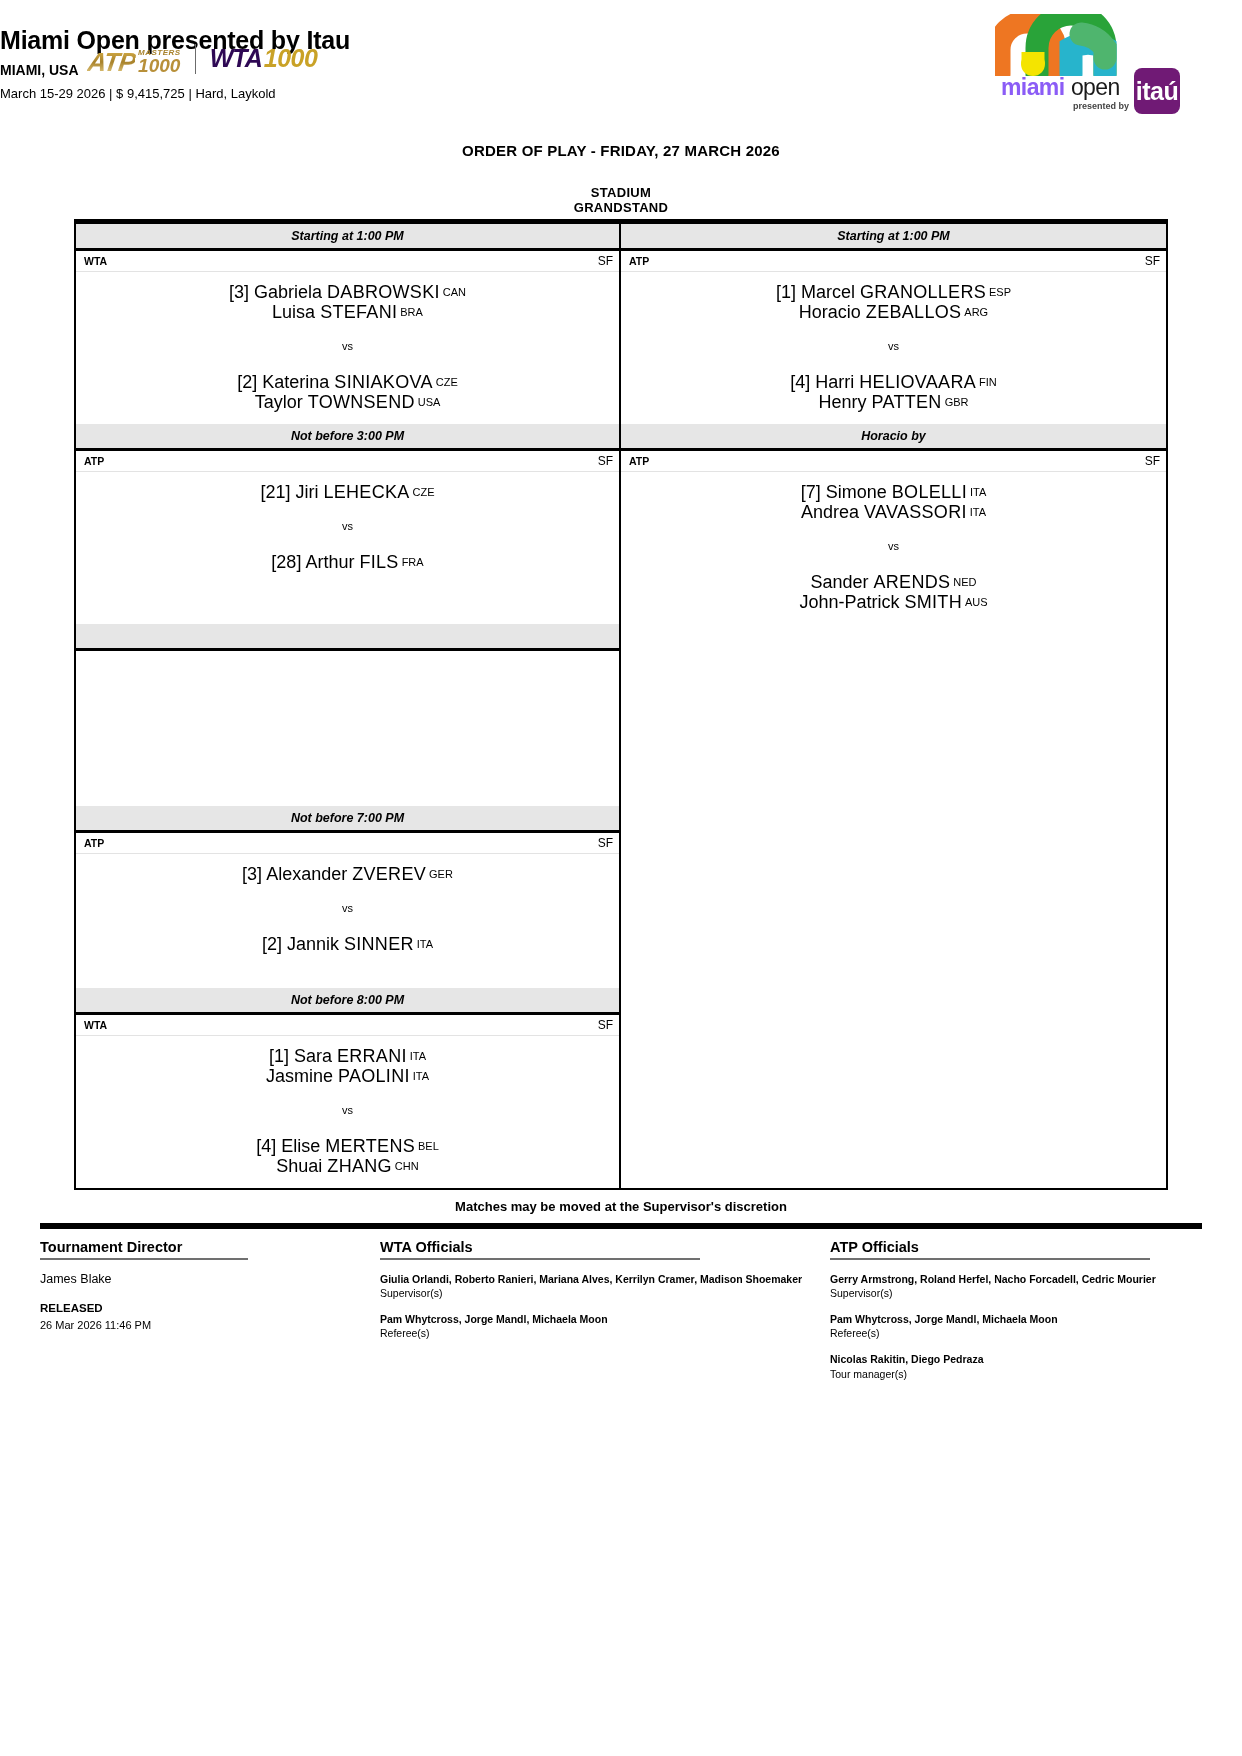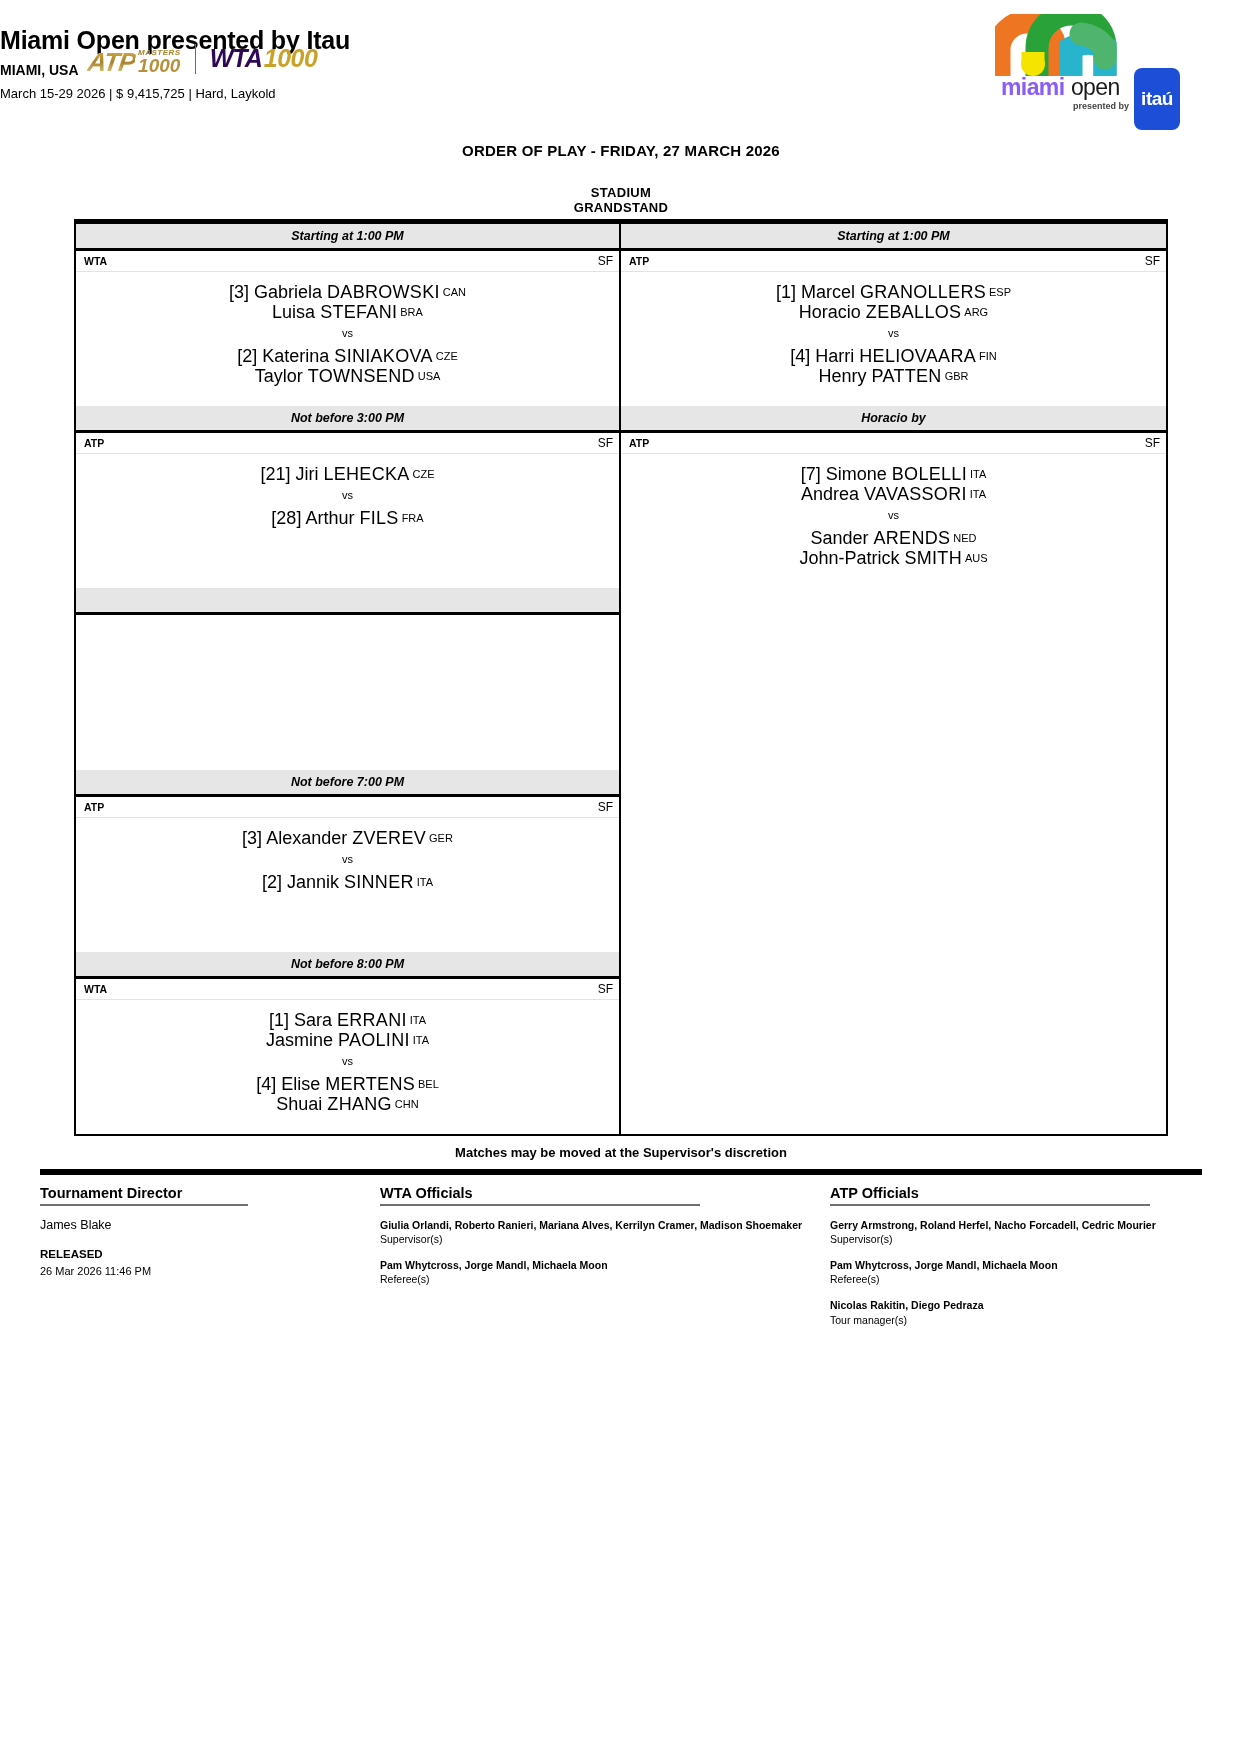--- a/index.html
+++ b/index.html
@@ -66,24 +66,24 @@
   .mo-arc { position: absolute; left: 0; top: 0; }
   .mo-text { position: absolute; left: 6px; top: 62px; font-size: 23px; line-height: 1; }
   .mo-m { font-weight: bold; color: #8b5cf6; letter-spacing: -0.6px; }
   .mo-o { font-weight: normal; color: #1a1a1a; letter-spacing: -0.6px; }
   .mo-presented {
     position: absolute; left: 78px; top: 87px;
     font-size: 9px; color: #444; font-weight: bold;
   }
   .itau-box {
     position: absolute; right: 0; top: 54px;
-    width: 46px; height: 62px; border-radius: 8px;
-    background: #1d4ed8; color: #fff;
+    width: 46px; height: 46px; border-radius: 8px;
+    background: #701a75; color: #fff;
     display: flex; align-items: center; justify-content: center;
-    font-size: 19px; font-weight: bold; letter-spacing: -0.5px;
+    font-size: 25px; font-weight: bold; letter-spacing: -0.5px;
   }
 
   
   .oop-title {
     text-align: center; font-size: 15px; font-weight: bold;
     margin-top: 22px; letter-spacing: 0.2px;
   }
 
   
   .court-names {
@@ -135,21 +135,21 @@
     padding: 10px 8px 12px 8px;
     text-align: center;
   }
   .mline {
     font-size: 18px; line-height: 1.12; white-space: nowrap;
   }
   .mline .seed { }
   .mline .first { }
   .mline .last { letter-spacing: 0.3px; }
   .mline .ctry { font-size: 11px; vertical-align: 2px; margin-left: 3px; }
-  .vs { font-size: 11px; line-height: 1.4; margin: 4px 0; }
+  .vs { font-size: 11px; line-height: 1.4; margin: 17px 0; }
 
   
   .r1 { min-height: 182px; }
   .r2 { min-height: 182px; }
   .r3 { min-height: 182px; }
   .r4 { min-height: 182px; }
   .r5 { min-height: 182px; }
 
   
   .note {

